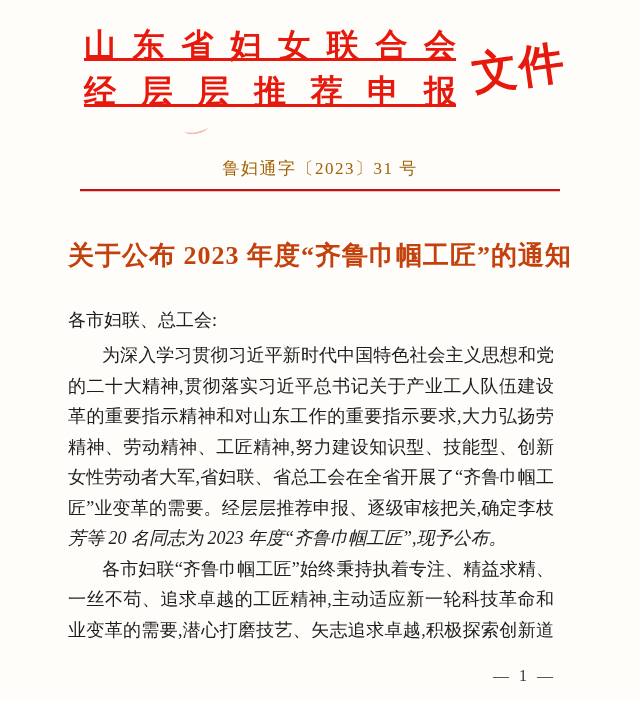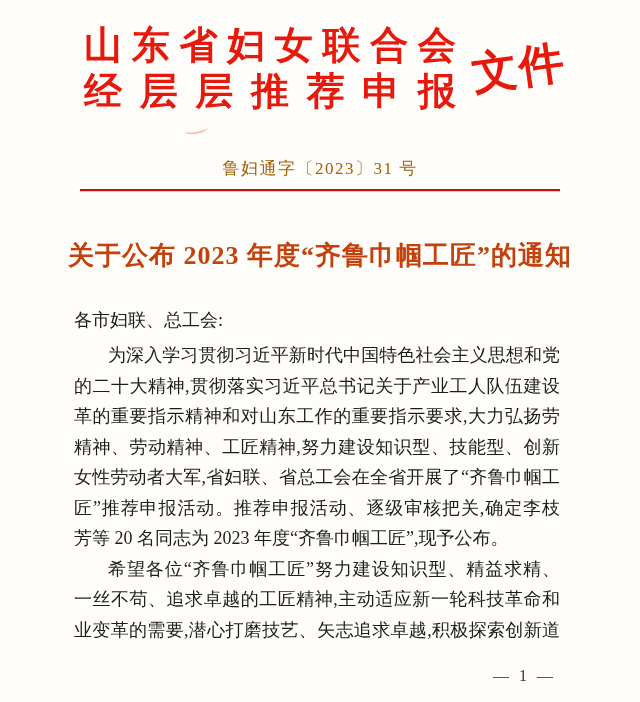--- a/index.html
+++ b/index.html
@@ -21,25 +21,26 @@
   
   .org-names {
     position: absolute;
     left: 84px;
     top: 22px;
     width: 372px;
     color: #e7190d;
     font-weight: 700;
   }
   .org-line {
-    font-size: 38px;
+    font-size: 32px;
     line-height: 46px;
     white-space: nowrap;
     text-align: justify;
     text-align-last: justify;
+    text-decoration: underline;
     -moz-text-align-last: justify;
   }
   .doc-type {
     position: absolute;
     left: 472px;
     top: 38px;
     font-size: 45px;
     font-weight: 700;
     color: #e7190d;
     letter-spacing: 2px;
@@ -88,21 +89,21 @@
     text-align: center;
     font-size: 26px;
     font-weight: 700;
     letter-spacing: 1px;
     color: #c2410c;
   }
 
   
   .body-block {
     position: absolute;
-    left: 74px;
+    left: 68px;
     top: 305px;
     width: 486px;
     font-size: 18px;
     color: #1d1d1d;
   }
   .salutation {
     line-height: 30px;
     margin-bottom: 5px;
     text-align: left;
   }
@@ -111,20 +112,21 @@
     height: 30.5px;
     overflow: hidden;
   }
   .fill {
     text-align: justify;
     text-align-last: justify;
     -moz-text-align-last: justify;
   }
   .short {
     text-align: left;
+    font-style: italic;
   }
   .indent {
     text-indent: 34px;
   }
 
   
   .page-number {
     position: absolute;
     top: 667px;
     right: 84px;
@@ -153,22 +155,22 @@
 
   <div class="doc-title">关于公布 2023 年度“齐鲁巾帼工匠”的通知</div>
 
   <div class="body-block">
     <div class="salutation">各市妇联、总工会:</div>
     <div class="body-line fill indent">为深入学习贯彻习近平新时代中国特色社会主义思想和党</div>
     <div class="body-line fill">的二十大精神,贯彻落实习近平总书记关于产业工人队伍建设改</div>
     <div class="body-line fill">革的重要指示精神和对山东工作的重要指示要求,大力弘扬劳模</div>
     <div class="body-line fill">精神、劳动精神、工匠精神,努力建设知识型、技能型、创新型</div>
     <div class="body-line fill">女性劳动者大军,省妇联、省总工会在全省开展了“齐鲁巾帼工</div>
-    <div class="body-line fill">匠”推荐申报活动。推荐申报活动、逐级审核把关,确定李枝</div>
+    <div class="body-line fill">匠”业变革的需要。经层层推荐申报、逐级审核把关,确定李枝</div>
     <div class="body-line short">芳等 20 名同志为 2023 年度“齐鲁巾帼工匠”,现予公布。</div>
-    <div class="body-line fill indent">希望各位“齐鲁巾帼工匠”努力建设知识型、精益求精、</div>
+    <div class="body-line fill indent">各市妇联“齐鲁巾帼工匠”始终秉持执着专注、精益求精、</div>
     <div class="body-line fill">一丝不苟、追求卓越的工匠精神,主动适应新一轮科技革命和产</div>
     <div class="body-line fill">业变革的需要,潜心打磨技艺、矢志追求卓越,积极探索创新道</div>
   </div>
 
   <div class="page-number">— 1 —</div>
 
 </div>
 
 </body></html>

